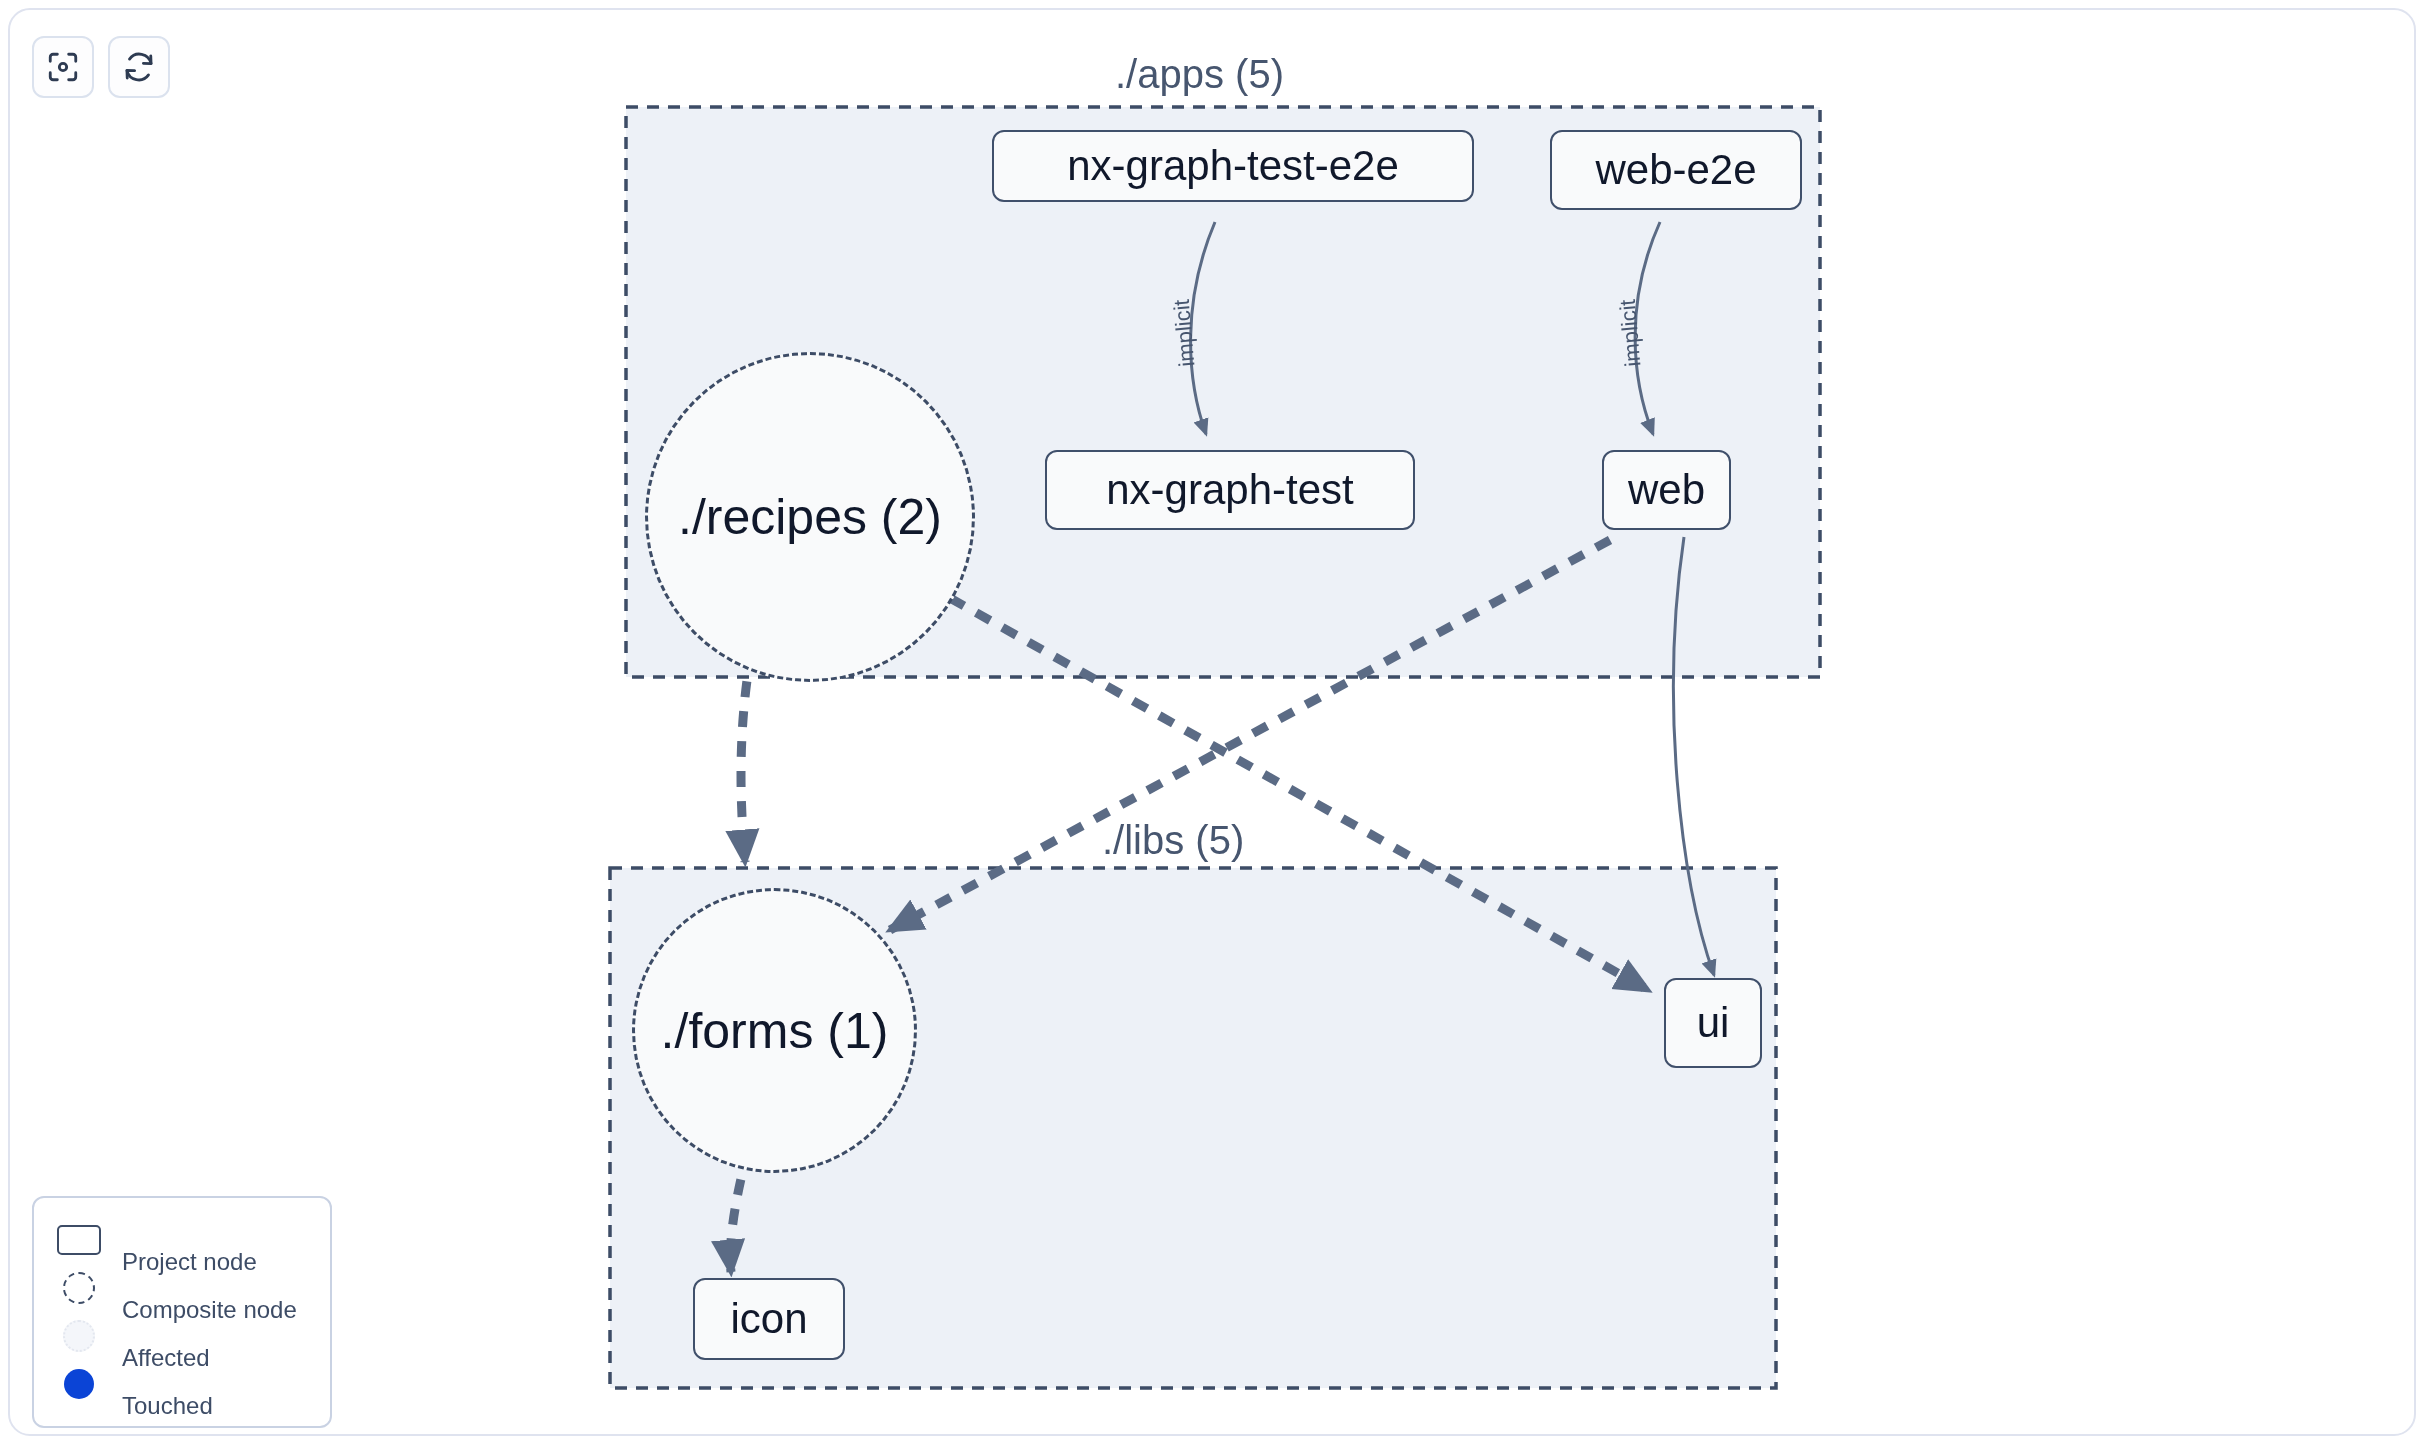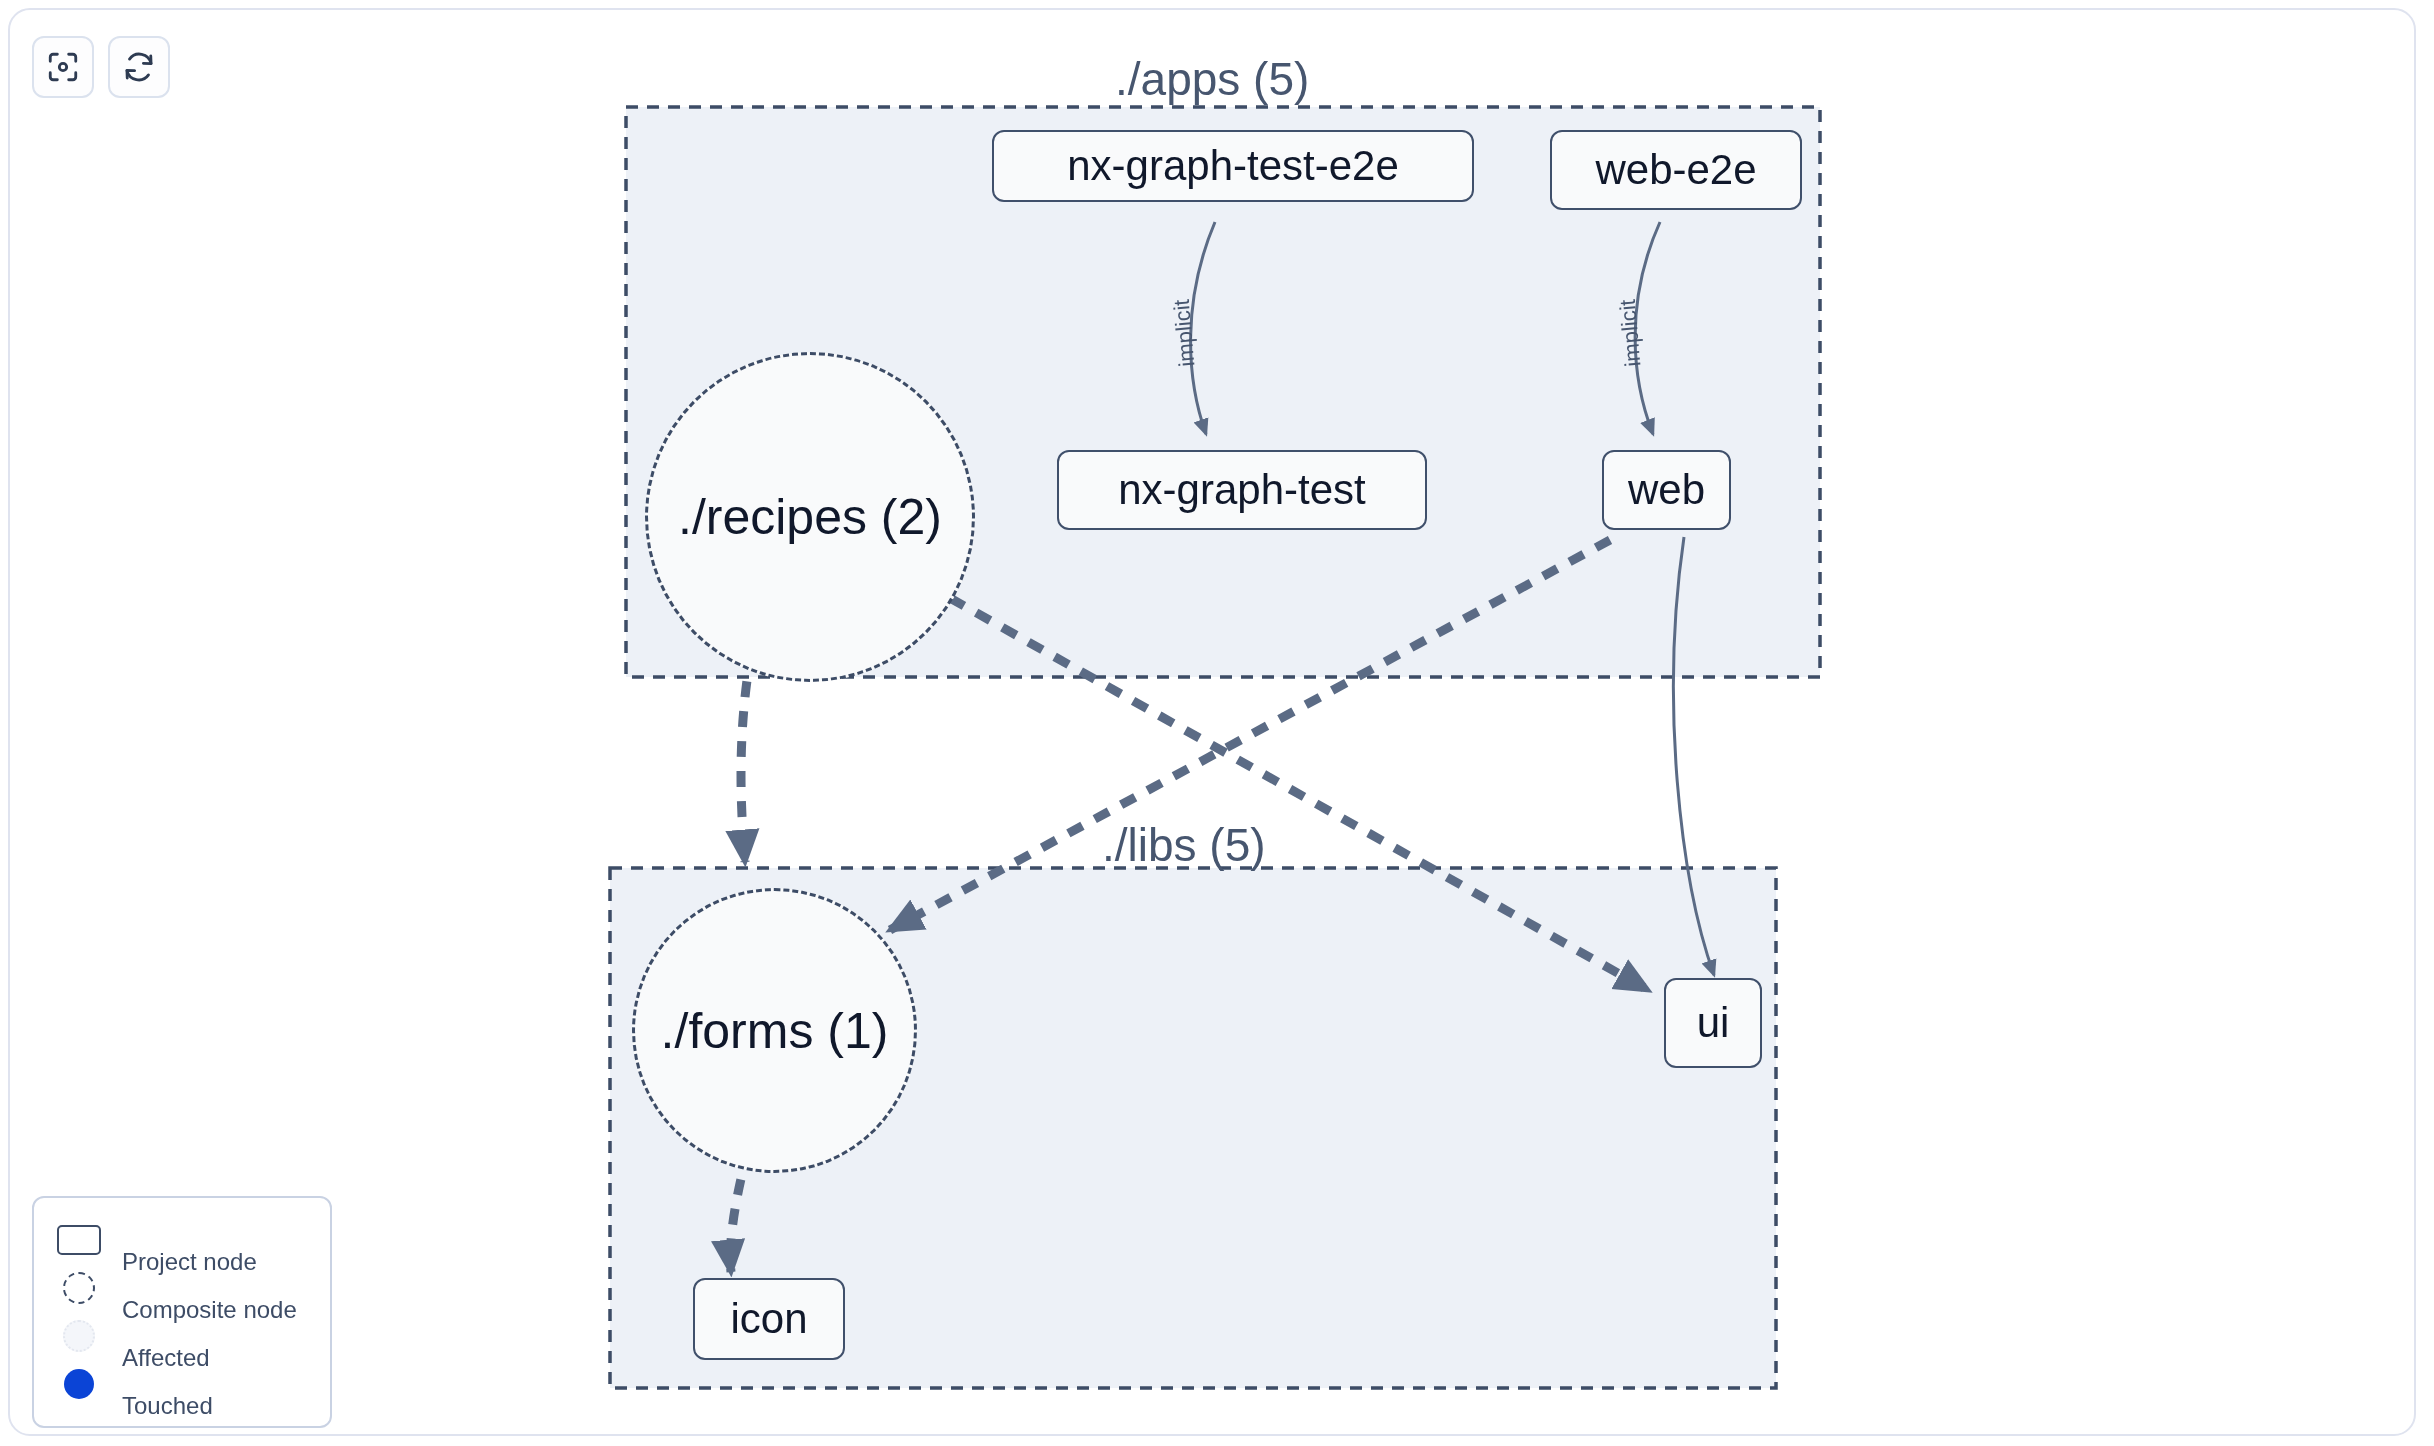--- a/index.html
+++ b/index.html
@@ -96,21 +96,21 @@
     font-size: 50px;
     box-sizing: border-box;
     white-space: nowrap;
     z-index: 22;
     cursor: pointer;
   }
 
   
   .group-title {
     position: absolute;
-    font-size: 46px;
+    font-size: 40px;
     color: #47566f;
     white-space: nowrap;
     z-index: 20;
     background: transparent;
   }
 
   
   .edge-label {
     position: absolute;
     font-size: 22px;
@@ -244,21 +244,21 @@
     <path d="M 748 1150 C 731 1215 729 1250 731 1272" fill="none" stroke="#5b6b85" stroke-width="9" stroke-dasharray="16 14" marker-end="url(#arrow-thick)"></path>
   </svg>
 
   <div class="group-title" style="left:1115px; top:52px;">./apps (5)</div>
   <div class="group-title" style="left:1102px; top:818px;">./libs (5)</div>
 
   <div class="node-box" style="left:992px; top:130px; width:482px; height:72px;">nx-graph-test-e2e</div>
 
   <div class="node-box" style="left:1550px; top:130px; width:252px; height:80px;">web-e2e</div>
 
-  <div class="node-box" style="left:1045px; top:450px; width:370px; height:80px;margin-left:12px;">nx-graph-test</div>
+  <div class="node-box" style="left:1045px; top:450px; width:370px; height:80px;">nx-graph-test</div>
 
   <div class="node-box" style="left:1602px; top:450px; width:129px; height:80px;">web</div>
 
   <div class="node-box" style="left:1664px; top:978px; width:98px; height:90px;">ui</div>
 
   <div class="node-box" style="left:693px; top:1278px; width:152px; height:82px;">icon</div>
 
   <div class="composite-node" style="left:645px; top:352px; width:330px; height:330px;">./recipes (2)</div>
 
   <div class="composite-node" style="left:632px; top:888px; width:285px; height:285px;">./forms (1)</div>

